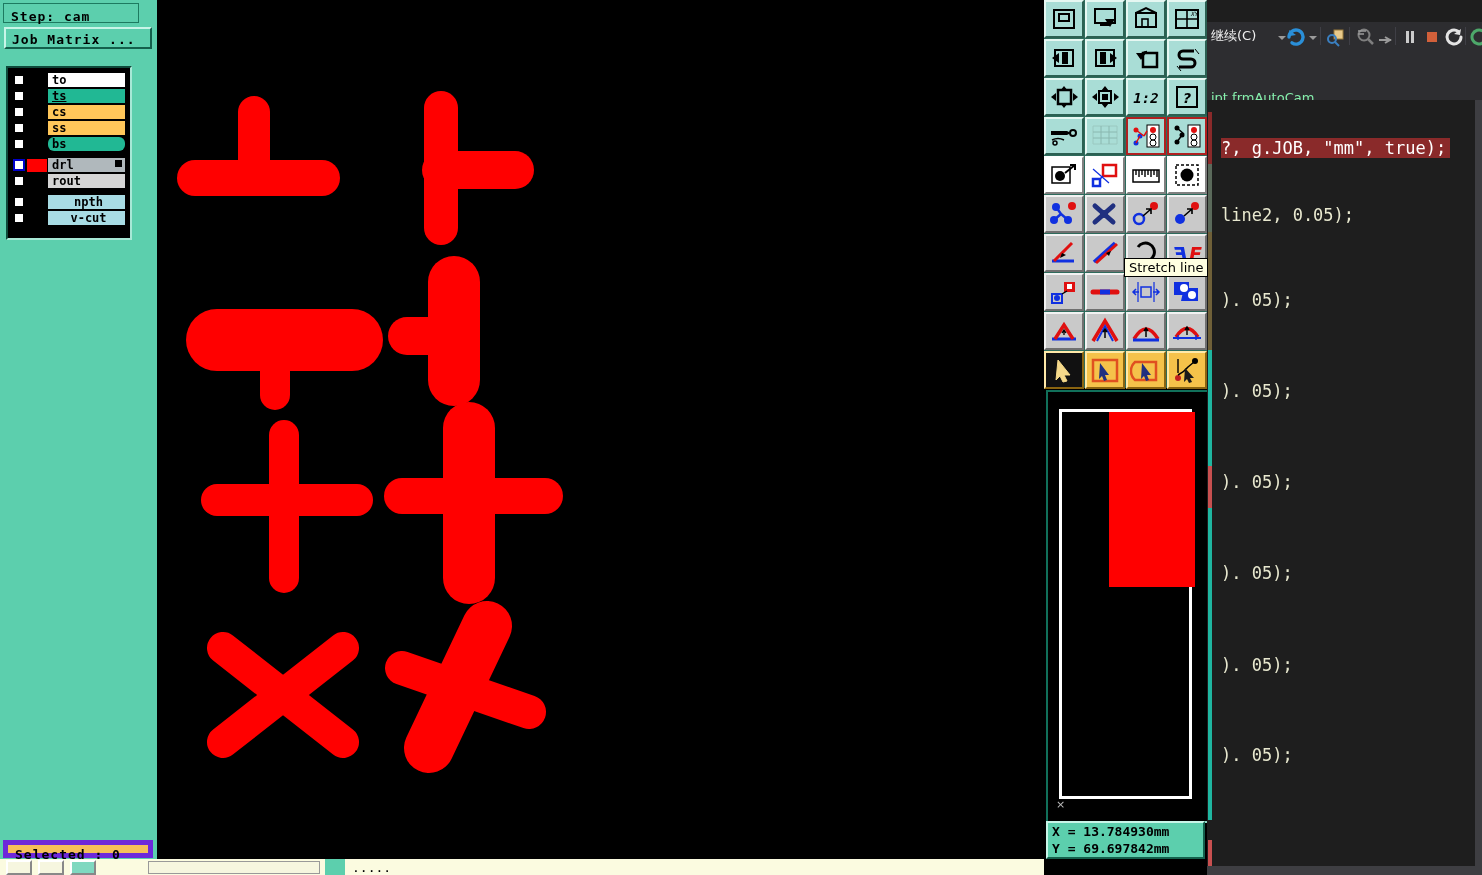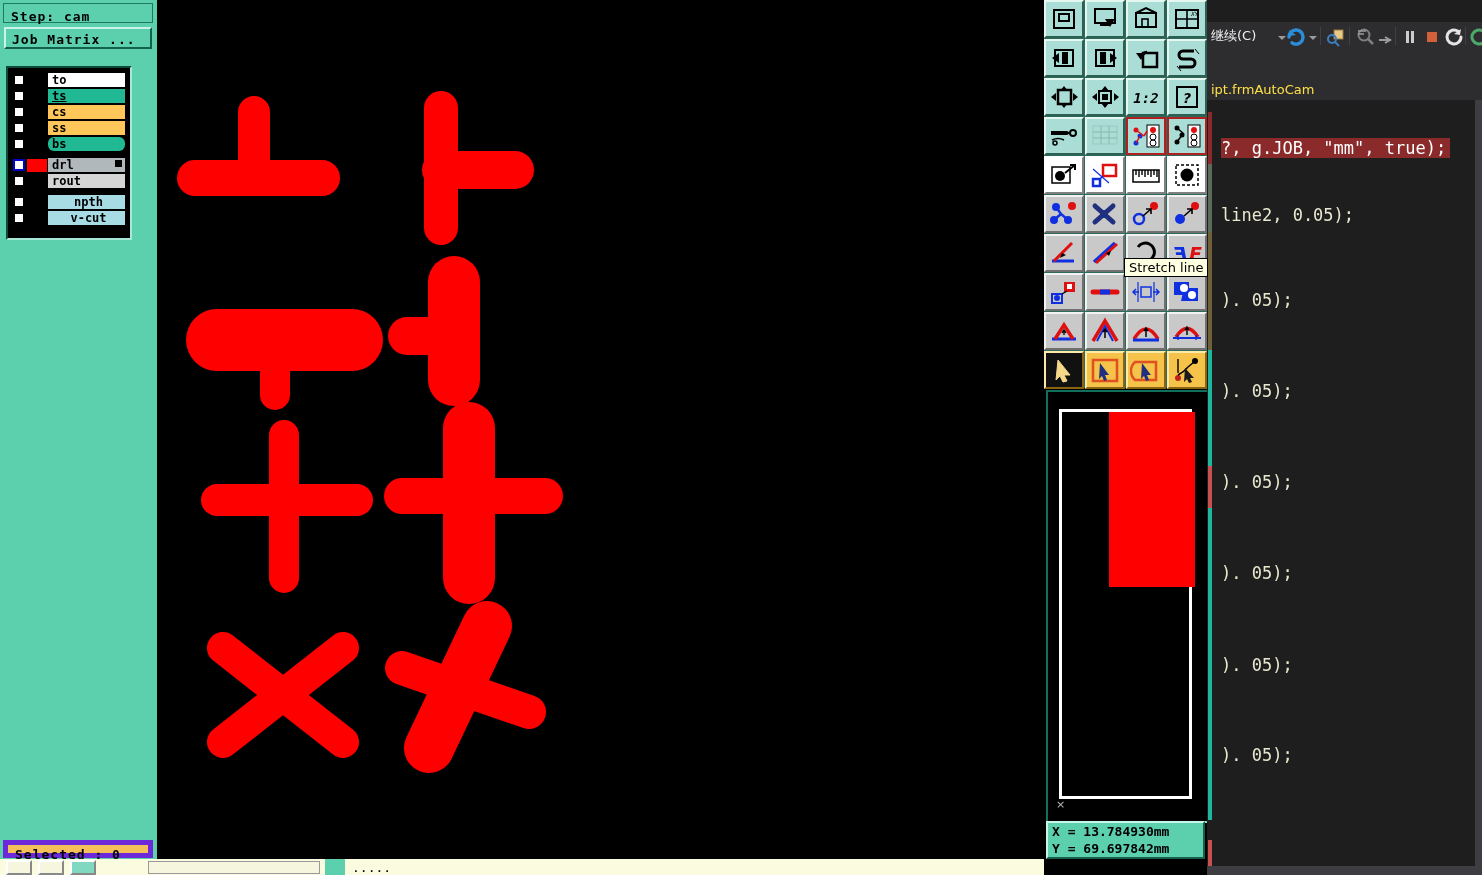--- a/index.html
+++ b/index.html
@@ -2,21 +2,21 @@
 <html><head>
 <meta charset="utf-8">
 <title>CAM Editor</title>
 <style>
   html,body{margin:0;padding:0;background:#000;}
   body{width:1482px;height:875px;overflow:hidden;font-family:"DejaVu Sans Mono",monospace;}
   #root{position:relative;width:1482px;height:875px;background:#000;}
 
   
   #leftpanel{position:absolute;left:0;top:0;width:157px;height:875px;background:#5ccfad;}
-  #step-box{position:absolute;left:3px;top:3px;width:150px;height:20px;box-sizing:border-box;
+  #step-box{position:absolute;left:3px;top:3px;width:136px;height:20px;box-sizing:border-box;
      border:1px solid #1d7a60;background:#5ccfad;}
   #step-label{position:absolute;left:7px;top:5px;font:bold 13px "DejaVu Sans Mono",monospace;color:#000;letter-spacing:1px;white-space:nowrap;}
   #jobmatrix-btn{position:absolute;left:4px;top:27px;width:148px;height:22px;box-sizing:border-box;
      background:#5ccfad;border-top:2px solid #c8f5e8;border-left:2px solid #c8f5e8;border-right:2px solid #14604c;border-bottom:2px solid #14604c;}
   #jobmatrix-label{position:absolute;left:6px;top:3px;font:bold 13px "DejaVu Sans Mono",monospace;color:#000;letter-spacing:1px;white-space:nowrap;}
 
   #layerbox{position:absolute;left:6px;top:66px;width:122px;height:170px;background:#000;
      border-top:2px solid #0d4a3a;border-left:2px solid #0d4a3a;border-right:2px solid #a8e8d6;border-bottom:2px solid #a8e8d6;}
   .lgroup{position:absolute;left:3px;width:116px;background:#000;}
   .lrow{position:relative;height:16px;margin:0;display:flex;align-items:center;}
@@ -66,21 +66,21 @@
   
   #vs{position:absolute;left:1207px;top:0;width:275px;height:875px;background:#1e1e1e;}
   #vs-menubar{position:absolute;left:0;top:0;width:275px;height:22px;background:#2d2d30;}
   #vs-menu-help{position:absolute;left:4px;top:2px;font:13px "DejaVu Sans",sans-serif;color:#f1f1f1;}
   #vs-toolbar{position:absolute;left:0;top:22px;width:275px;height:30px;background:#2d2d30;}
   #vs-continue{position:absolute;left:4px;top:5px;font:13px "DejaVu Sans",sans-serif;color:#f1f1f1;white-space:nowrap;}
   .vs-sep{position:absolute;top:5px;width:1px;height:18px;background:#3f3f46;}
   .vs-ic{position:absolute;top:4px;width:22px;height:22px;}
   #vs-tabstrip{position:absolute;left:0;top:52px;width:275px;height:28px;background:#2d2d30;border-bottom:2px solid #007acc;}
   #vs-tab{position:absolute;left:0;top:80px;width:275px;height:20px;background:#2d2d30;}
-  #vs-tab-label{position:absolute;left:4px;top:2px;font:13px "DejaVu Sans",sans-serif;color:#fde047;white-space:nowrap;}
+  #vs-tab-label{position:absolute;left:4px;top:10px;font:13px "DejaVu Sans",sans-serif;color:#86efac;white-space:nowrap;}
   #vs-editor{position:absolute;left:0;top:100px;width:275px;height:775px;background:#1e1e1e;overflow:hidden;}
   #vs-gutter{position:absolute;left:0;top:0;width:8px;height:775px;background:#1e1e1e;}
   .gmark{position:absolute;left:1px;width:4px;}
   .codeline{position:absolute;left:14px;white-space:pre;font:17px "DejaVu Sans Mono",monospace;color:#e8e8cf;}
   .codeline.hl{background:#8a2a2a;color:#ffffff;padding-right:4px;}
   #vs-scroll{position:absolute;left:268px;top:100px;width:7px;height:775px;background:#3e3e42;}
   #vs-hscroll{position:absolute;left:0;top:866px;width:275px;height:9px;background:#3e3e42;}
 
   
   #bottomstrip{position:absolute;left:0;top:859px;width:1044px;height:16px;background:#fbfbe0;overflow:hidden;}

